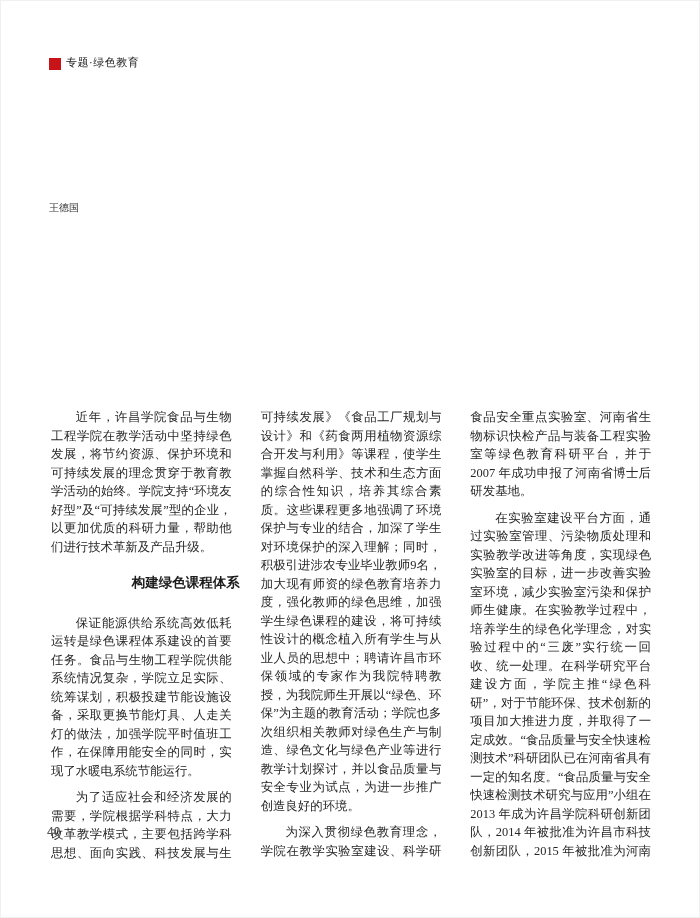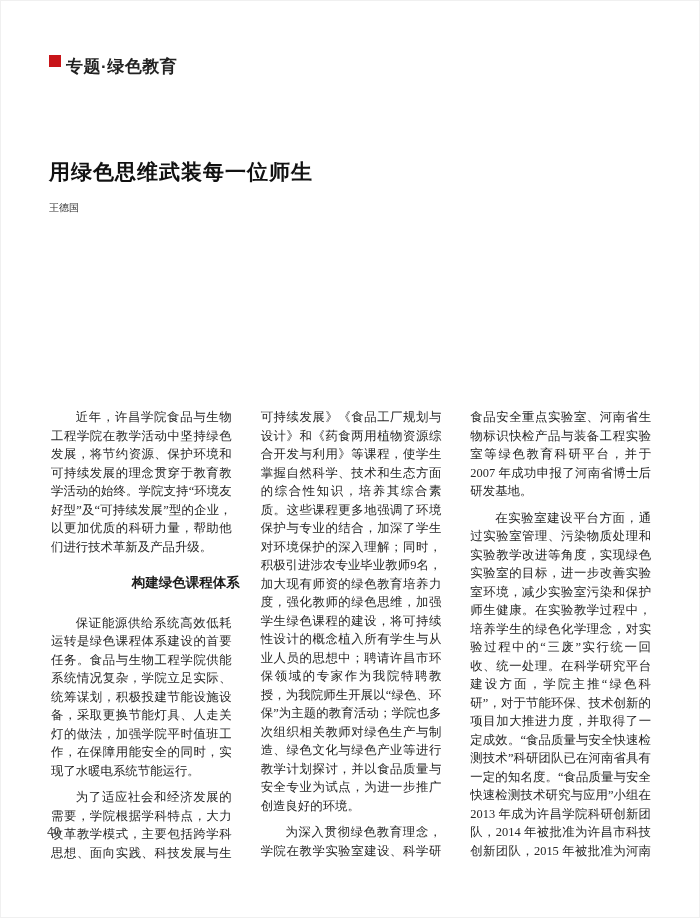--- a/index.html
+++ b/index.html
@@ -13,22 +13,22 @@
   .page {
     position: relative;
     width: 700px; height: 918px;
     background: #ffffff;
     box-sizing: border-box;
     border: 1px solid #f0f0f0;
   }
   
   .kicker {
     position: absolute; left: 48px; top: 54px;
-    display: flex; align-items: flex-start;
-    font-size: 17px; font-weight: bold; letter-spacing: 0.5px;
+    display: flex; align-items: flex-end;
+    font-size: 11px; font-weight: normal; letter-spacing: 0.5px;
     color: #222222;
   }
   .kicker .sq {
     display: inline-block;
     width: 12px; height: 12px;
     margin-right: 5px;
     background: #c81419;
   }
   
   .title {
@@ -75,21 +75,20 @@
 </head>
 <body>
 
 <div class="page">
 
   <div class="kicker">
     <span class="sq"></span>
     <span>专题·绿色教育</span>
   </div>
 
-  <h1 class="title">用绿色思维武装每一位师生</h1>
 
   <div class="author">王德国</div>
 
   <div class="columns">
     <div class="col">
         <div class="para indent">近年，许昌学院食品与生物工程学院在教学活动中坚持绿色发展，将节约资源、保护环境和可持续发展的理念贯穿于教育教学活动的始终。学院支持“环境友好型”及“可持续发展”型的企业，以更加优质的科研力量，帮助他们进行技术革新及产品升级。</div>
         <div class="sec-heading">构建绿色课程体系</div>
         <div class="para indent">保证能源供给系统高效低耗运转是绿色课程体系建设的首要任务。食品与生物工程学院供能系统情况复杂，学院立足实际、统筹谋划，积极投建节能设施设备，采取更换节能灯具、人走关灯的做法，加强学院平时值班工作，在保障用能安全的同时，实现了水暖电系统节能运行。</div>
         <div class="para indent">为了适应社会和经济发展的需要，学院根据学科特点，大力改革教学模式，主要包括跨学科思想、面向实践、科技发展与生态保护相统一、经济发展和社会职能相统一、采取新的教学方案等。在教学体系建设中，学院开设有《食品环境学》《食品原料学》《资源利用和</div>
       </div>

